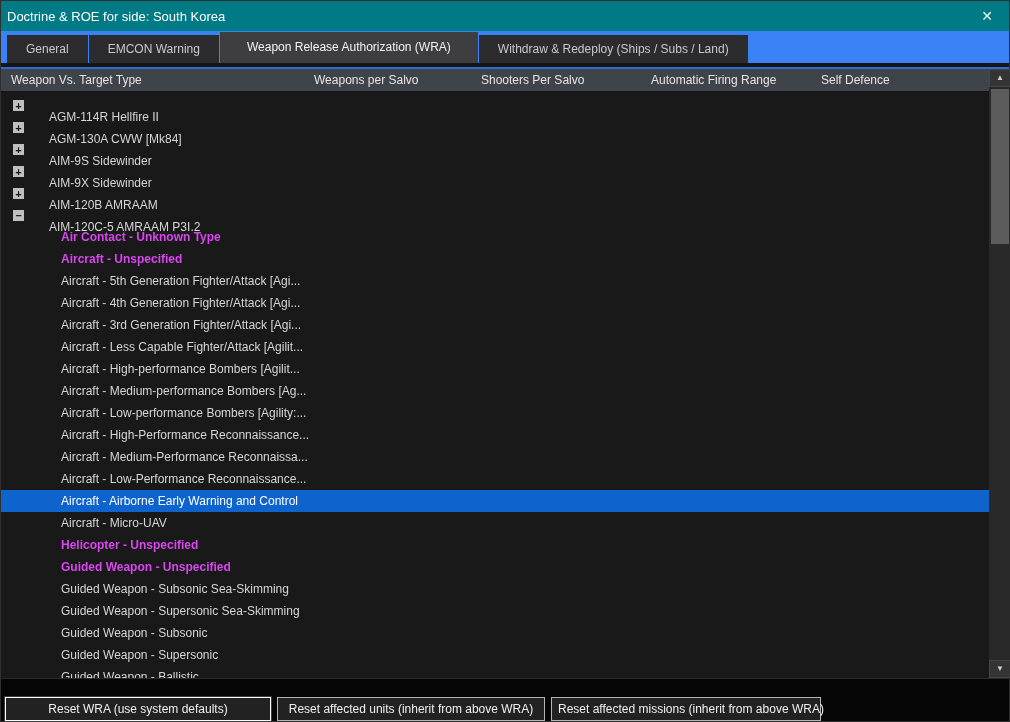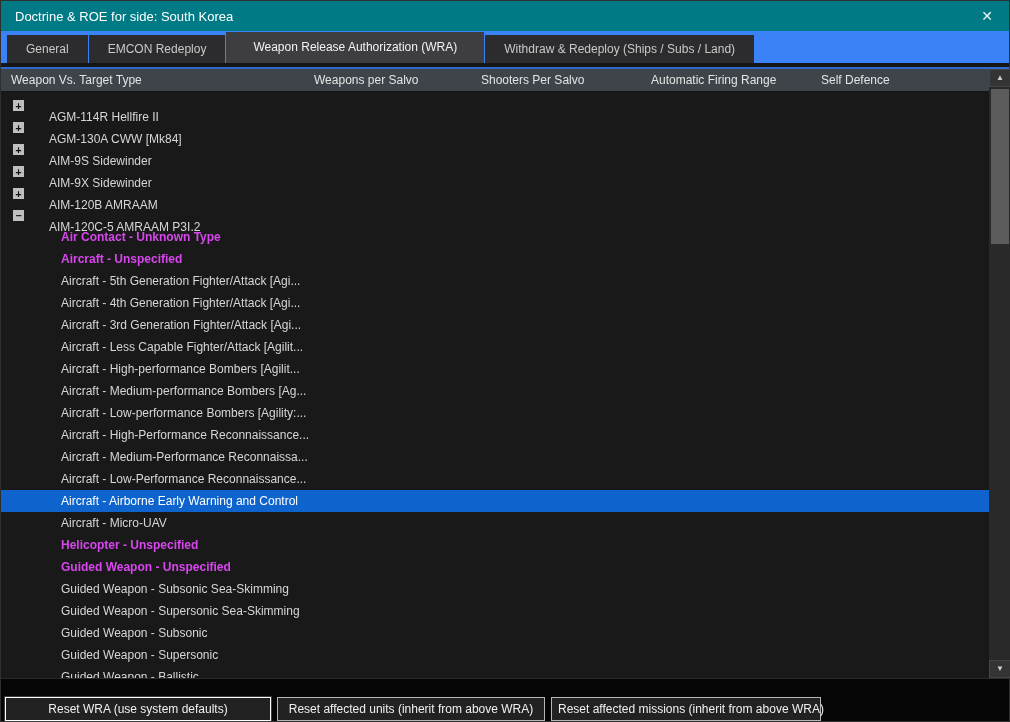--- a/index.html
+++ b/index.html
@@ -9,21 +9,21 @@
     -webkit-font-smoothing:antialiased;
   }
   .window {
     width:1010px; height:722px; box-sizing:border-box;
     background:#161616; border:1px solid #2f2f2f;
     display:flex; flex-direction:column;
   }
   
   .titlebar {
     flex:0 0 30px; height:30px; background:#007b85; color:#ffffff;
-    display:flex; align-items:center; padding:0 12px 0 14px; font-size:13px;
+    display:flex; align-items:center; padding:0 12px 0 6px; font-size:13px;
   }
   .titlebar .title { flex:1; }
   .close-btn { font-size:14px; color:#eef7f7; cursor:pointer; padding:0 4px; }
   
   .tabbar {
     flex:0 0 32px; background:#3b82f6; display:flex; align-items:flex-end; padding-left:6px;
   }
   .tab {
     height:28px; line-height:28px; padding:0 19px; margin-right:1px;
     background:#2c2c2e; color:#c9c9c9; font-size:12px; white-space:nowrap; cursor:pointer;
@@ -77,21 +77,21 @@
 
 <div class="window">
 
   <div class="titlebar">
     <span class="title">Doctrine &amp; ROE for side: South Korea</span>
     <span class="close-btn">✕</span>
   </div>
 
   <div class="tabbar" id="tabbar">
       <div class="tab">General</div>
-      <div class="tab">EMCON Redeploy</div>
+      <div class="tab">EMCON Warning</div>
       <div class="tab active">Weapon Release Authorization (WRA)</div>
       <div class="tab">Withdraw &amp; Redeploy (Ships / Subs / Land)</div>
     </div>
 
   <div class="main">
     <div class="table-area">
       <div class="grid-header" id="grid-header">
           <div class="gh-cell" style="width: 308px;">Weapon Vs. Target Type</div>
           <div class="gh-cell" style="width: 167px;">Weapons per Salvo</div>
           <div class="gh-cell" style="width: 170px;">Shooters Per Salvo</div>

